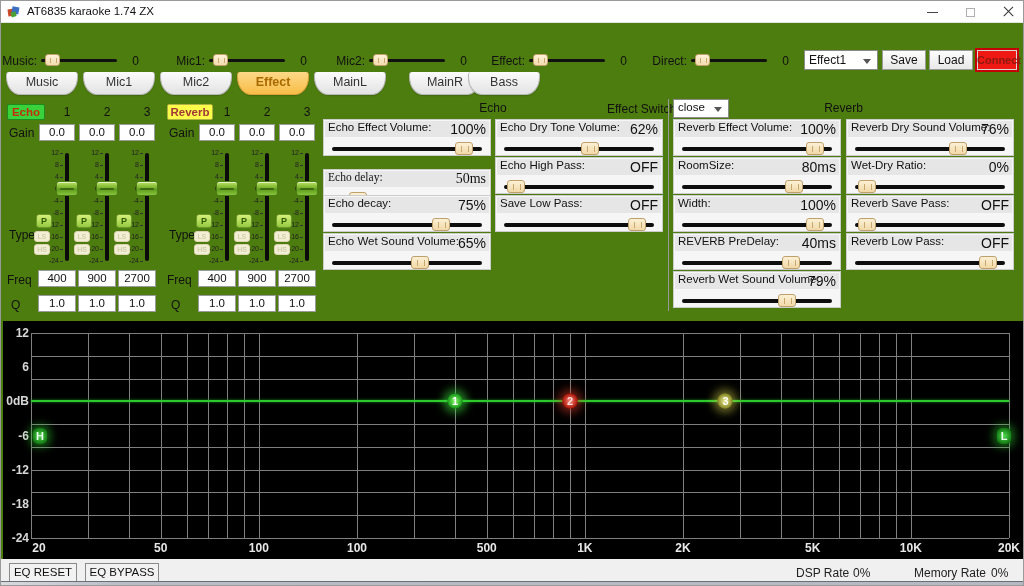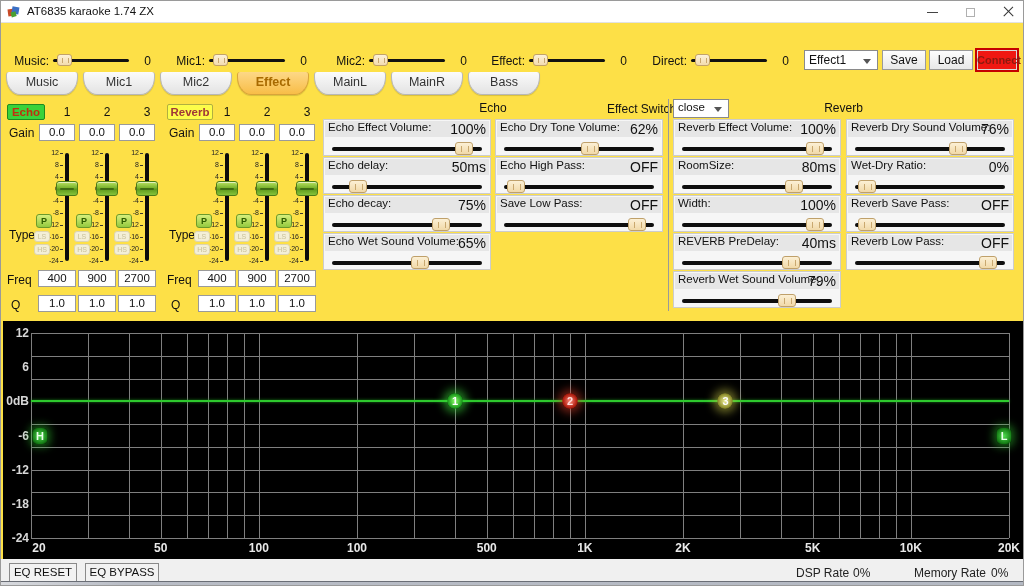--- a/index.html
+++ b/index.html
@@ -1,17 +1,17 @@
 <!DOCTYPE html>
 <html><head>
 <meta charset="utf-8">
 <style>
   * { margin:0; padding:0; box-sizing:border-box; }
   html,body { width:1024px; height:586px; font-family:"Liberation Sans", sans-serif; background:#d8d8d8; }
-  #app { position:relative; width:1024px; height:586px; background:#fde047; overflow:hidden; border:1px solid #9a9a9a; }
+  #app { position:relative; width:1024px; height:586px; background:#4d7c0f; overflow:hidden; border:1px solid #9a9a9a; }
 
   
   .titlebar { position:absolute; left:0; top:0; width:1024px; height:22px; background:#ffffff; border-bottom:1px solid #e2e2e2; }
   .app-icon { position:absolute; left:6px; top:4px; width:14px; height:14px; }
   .title-text { position:absolute; left:26px; top:4px; font-size:11.5px; color:#111; }
   .winbtn { position:absolute; top:0; width:34px; height:22px; cursor:default; }
   .winbtn .bar { position:absolute; left:11px; top:11px; width:11px; height:1px; background:#444; }
   .winbtn .box { position:absolute; left:12px; top:7px; width:9px; height:9px; border:1px solid #b0b0b0; }
   .winbtn .x1, .winbtn .x2 { position:absolute; left:11px; top:10px; width:13px; height:1.4px; background:#333; }
   .winbtn .x1 { transform:rotate(45deg); }
@@ -109,21 +109,21 @@
         <div class="box"></div>
       </div>
     <div class="winbtn" style="left:990px;">
         <div class="x1"></div>
         <div class="x2"></div>
       </div>
   </div>
 
 
   <div id="mixer">
-      <div class="mix-ch" style="left: 30px; width: 130px;">
+      <div class="mix-ch" style="left: 18px; width: 130px;">
         <div class="mix-label">Music:</div>
         <div class="mix-track">
           <div class="mix-thumb" style="left: 3.66px;"></div>
         </div>
         <div class="mix-val">0</div>
       </div>
       <div class="mix-ch" style="left: 186px; width: 130px;">
         <div class="mix-label">Mic1:</div>
         <div class="mix-track">
           <div class="mix-thumb" style="left: 3.66px;"></div>
@@ -160,21 +160,21 @@
   <div class="pushbtn" style="left:881px; top:49px; width:44px; height:20px; line-height:18px;">Save</div>
   <div class="pushbtn" style="left:928px; top:49px; width:44px; height:20px; line-height:18px;">Load</div>
   <div class="pushbtn btn-connect" style="left:974px; top:47px; width:44px; height:24px; line-height:20px; font-size:11px;">Connect</div>
 
   <div id="tabbar">
       <div class="tab" style="left: 5px;">Music</div>
       <div class="tab" style="left: 82px;">Mic1</div>
       <div class="tab" style="left: 159px;">Mic2</div>
       <div class="tab active" style="left: 236px;">Effect</div>
       <div class="tab" style="left: 313px;">MainL</div>
-      <div class="tab" style="left: 390px; text-align: center;">MainR</div>
+      <div class="tab" style="left: 408px; text-align: center;">MainR</div>
       <div class="tab" style="left: 467px;">Bass</div>
     </div>
 
   <div id="panel">
     <div class="section-header" style="left:322px; width:340px;">Echo</div>
     <div class="fx-switch-label" style="left:606px;">Effect Switch:</div>
     <div class="select-box" style="left:672px; top:98px; width:56px; height:19px; font-size:11.5px; padding-top:1px;">
       <span>close</span>
       <span class="chev" style="top:7px;"></span>
     </div>
@@ -370,21 +370,21 @@
       </div>
       <div class="srow" style="left: 322px; top: 118px;">
         <div class="srow-head"></div>
         <div class="srow-label">Echo Effect Volume:</div>
         <div class="srow-value">100%</div>
         <div class="srow-trackzone">
           <div class="srow-line"></div>
           <div class="srow-thumb" style="left: calc(93% - 16.74px);"></div>
         </div>
       </div>
-      <div class="srow" style="left: 322px; top: 156px;">
+      <div class="srow" style="left: 322px; top: 168px; font-family: Liberation Serif, serif;">
         <div class="srow-head"></div>
         <div class="srow-label">Echo delay:</div>
         <div class="srow-value">50ms</div>
         <div class="srow-trackzone">
           <div class="srow-line"></div>
           <div class="srow-thumb" style="left: calc(13% - 2.34px);"></div>
         </div>
       </div>
       <div class="srow" style="left: 322px; top: 194px;">
         <div class="srow-head"></div>

